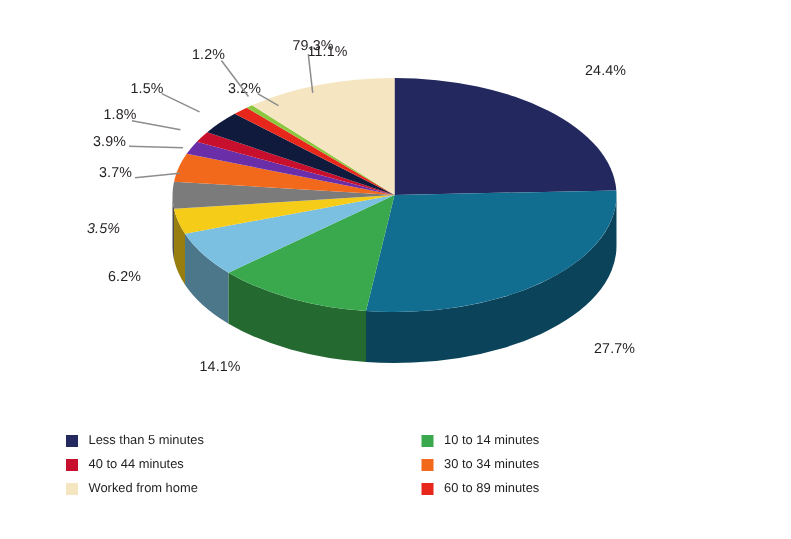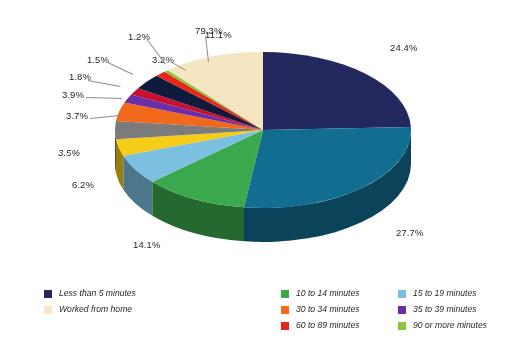--- a/index.html
+++ b/index.html
@@ -23,21 +23,21 @@
     color:#231f20;
     white-space:nowrap;
     letter-spacing:.1px;
   }
 
   
   .leader{position:absolute;background:#8d8d8d;transform-origin:0 0;height:1px;}
 
   
   #legend{
-    position:absolute;left:0;top:286px;width:527px;height:73px;font-style:italic;
+    position:absolute;left:0;top:286px;width:527px;height:73px;
   }
   .legend-col{position:absolute;top:0;}
   .legend-row{
     display:flex;align-items:center;height:15px;margin-bottom:1px;
   }
   .legend-swatch{
     width:8px;height:8px;flex:0 0 8px;margin-right:7px;
   }
   .legend-text{
     font-size:8.6px;color:#231f20;white-space:nowrap;line-height:1;
@@ -96,47 +96,37 @@
       </div>
   </div>
 
   <div id="legend">
       <div class="legend-col" style="left: 44px;">
         <div class="legend-row">
           <span class="legend-swatch" style="background: rgb(35, 40, 94);"></span>
           <span class="legend-text">Less than 5 minutes</span>
         </div>
         <div class="legend-row">
+          <span class="legend-swatch" style="background: rgb(200, 16, 46);"></span>
+          <span class="legend-text">40 to 44 minutes</span>
+        </div>
+        <div class="legend-row">
           <span class="legend-swatch" style="background: rgb(245, 229, 192);"></span>
           <span class="legend-text">Worked from home</span>
         </div>
       </div>
       <div class="legend-col" style="left: 281px;">
         <div class="legend-row">
           <span class="legend-swatch" style="background: rgb(58, 169, 78);"></span>
           <span class="legend-text">10 to 14 minutes</span>
         </div>
         <div class="legend-row">
           <span class="legend-swatch" style="background: rgb(242, 105, 27);"></span>
           <span class="legend-text">30 to 34 minutes</span>
         </div>
         <div class="legend-row">
           <span class="legend-swatch" style="background: rgb(232, 39, 28);"></span>
           <span class="legend-text">60 to 89 minutes</span>
         </div>
       </div>
-      <div class="legend-col" style="left: 398px;">
-        <div class="legend-row">
-          <span class="legend-swatch" style="background: rgb(123, 192, 224);"></span>
-          <span class="legend-text">15 to 19 minutes</span>
-        </div>
-        <div class="legend-row">
-          <span class="legend-swatch" style="background: rgb(106, 47, 168);"></span>
-          <span class="legend-text">35 to 39 minutes</span>
-        </div>
-        <div class="legend-row">
-          <span class="legend-swatch" style="background: rgb(140, 198, 62);"></span>
-          <span class="legend-text">90 or more minutes</span>
-        </div>
-      </div>
     </div>
 
 </div>
 
 </body></html>

